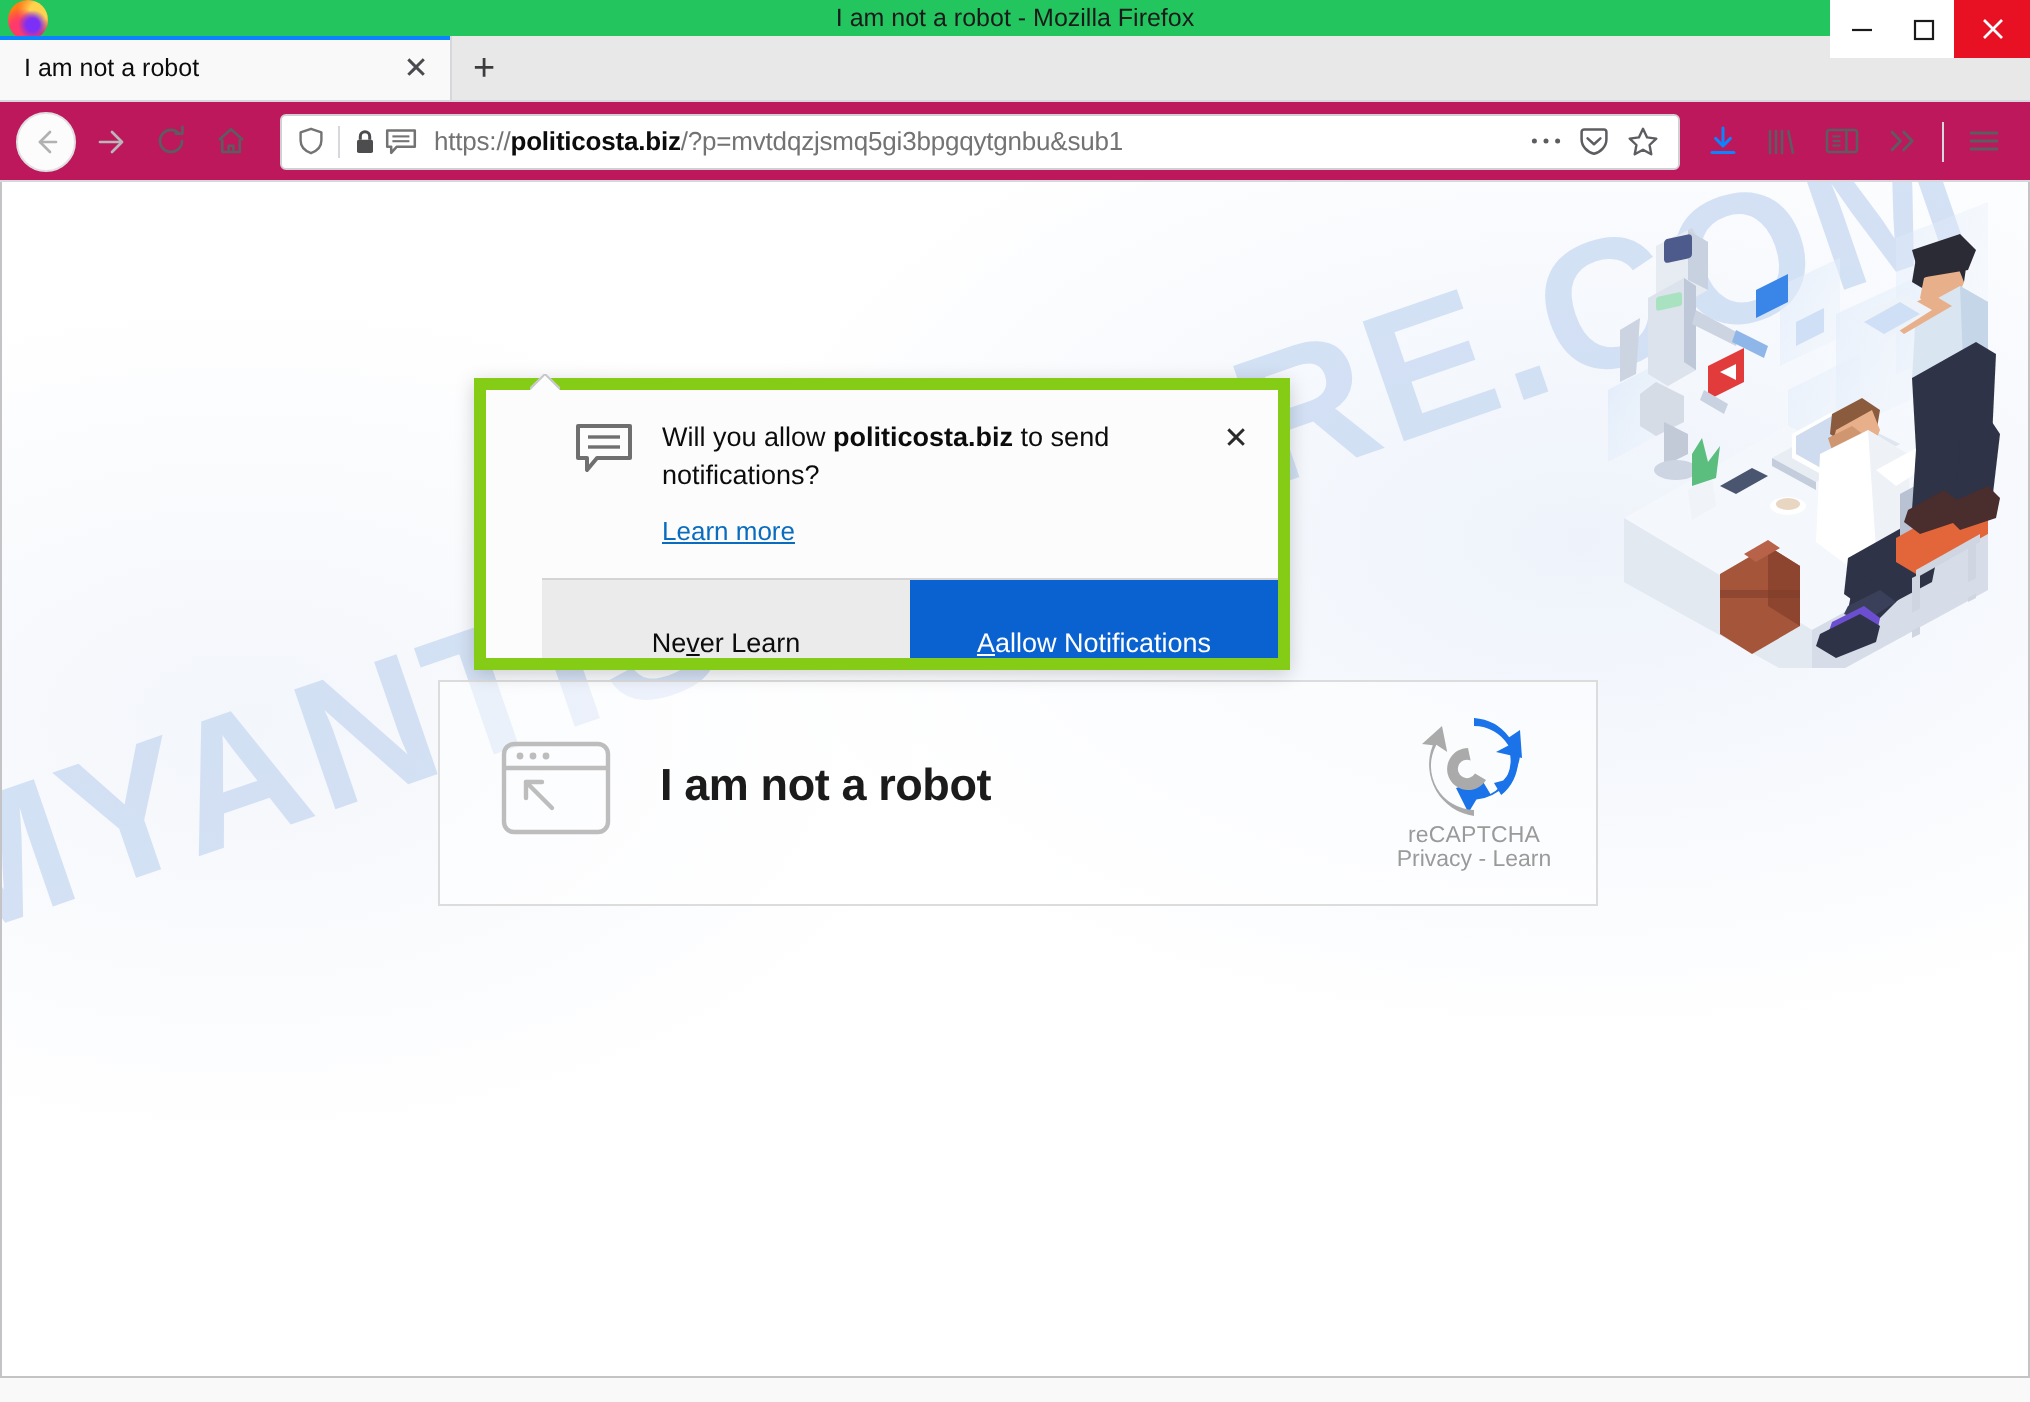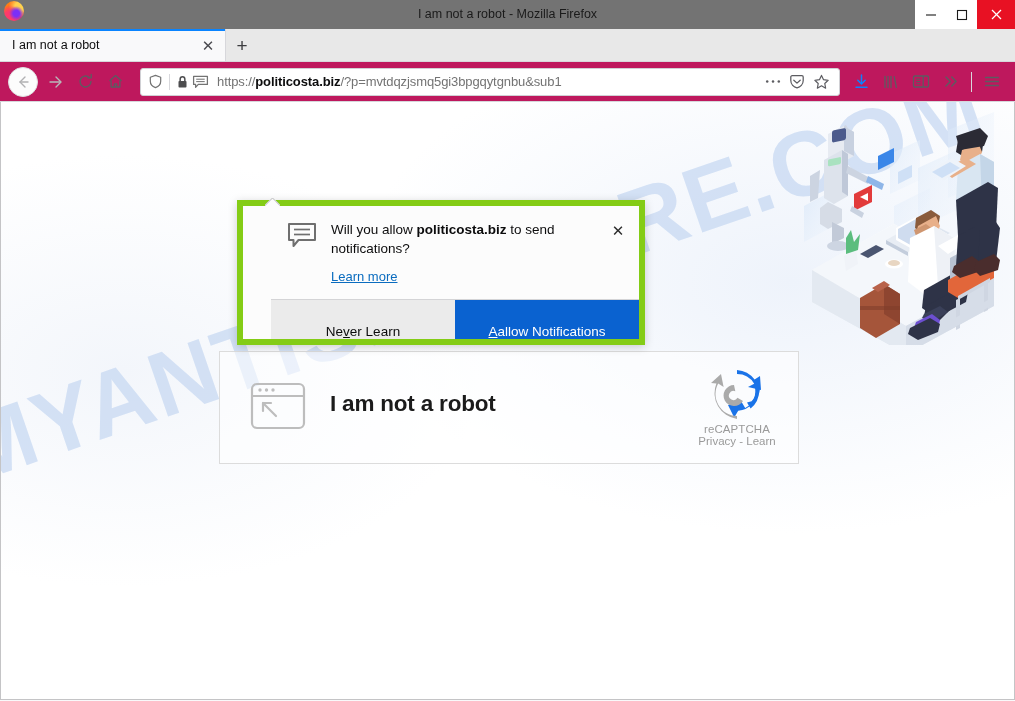--- a/index.html
+++ b/index.html
@@ -13,24 +13,24 @@
   #app {
     position: relative;
     width: 1015px; height: 701px;
     background: #f9f9fa;
     overflow: hidden;
   }
 
   
   .titlebar {
     position: relative;
-    height: 29px;
-    background: #737373;
-    display: flex;
-    align-items: flex-start;
+    height: 18px;
+    background: #22c55e;
+    display: flex;
+    align-items: center;
   }
   .ff-logo {
     width: 20px; height: 20px;
     margin-left: 4px; margin-top: 1px;
     border-radius: 50%;
     background:
       radial-gradient(circle at 62% 62%, #7b2ff7 0 18%, rgba(123,47,247,0) 42%),
       radial-gradient(circle at 30% 78%, #ff3a6b 0 25%, rgba(255,58,107,0) 55%),
       radial-gradient(circle at 78% 28%, #ffd24d 0 22%, rgba(255,210,77,0) 52%),
       linear-gradient(135deg, #ff9500 0%, #ff5b2e 45%, #e0315e 100%);

